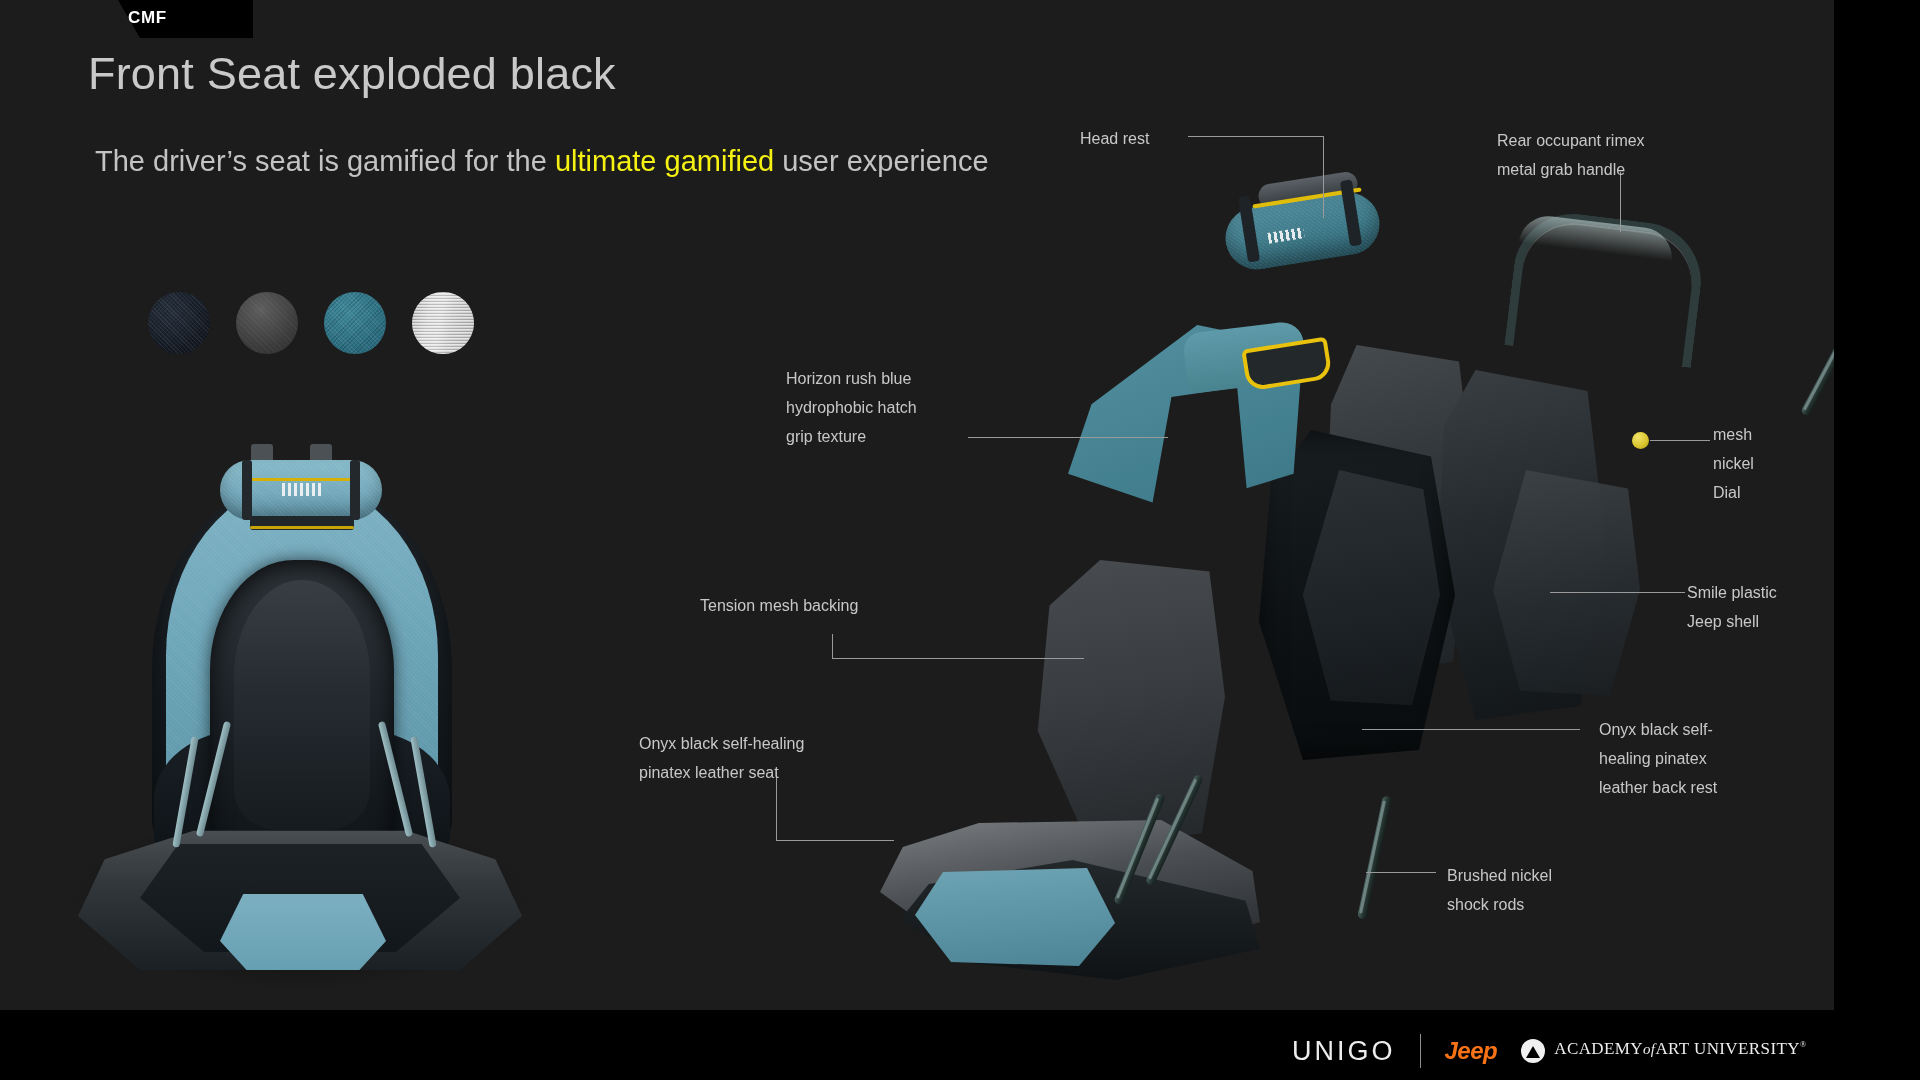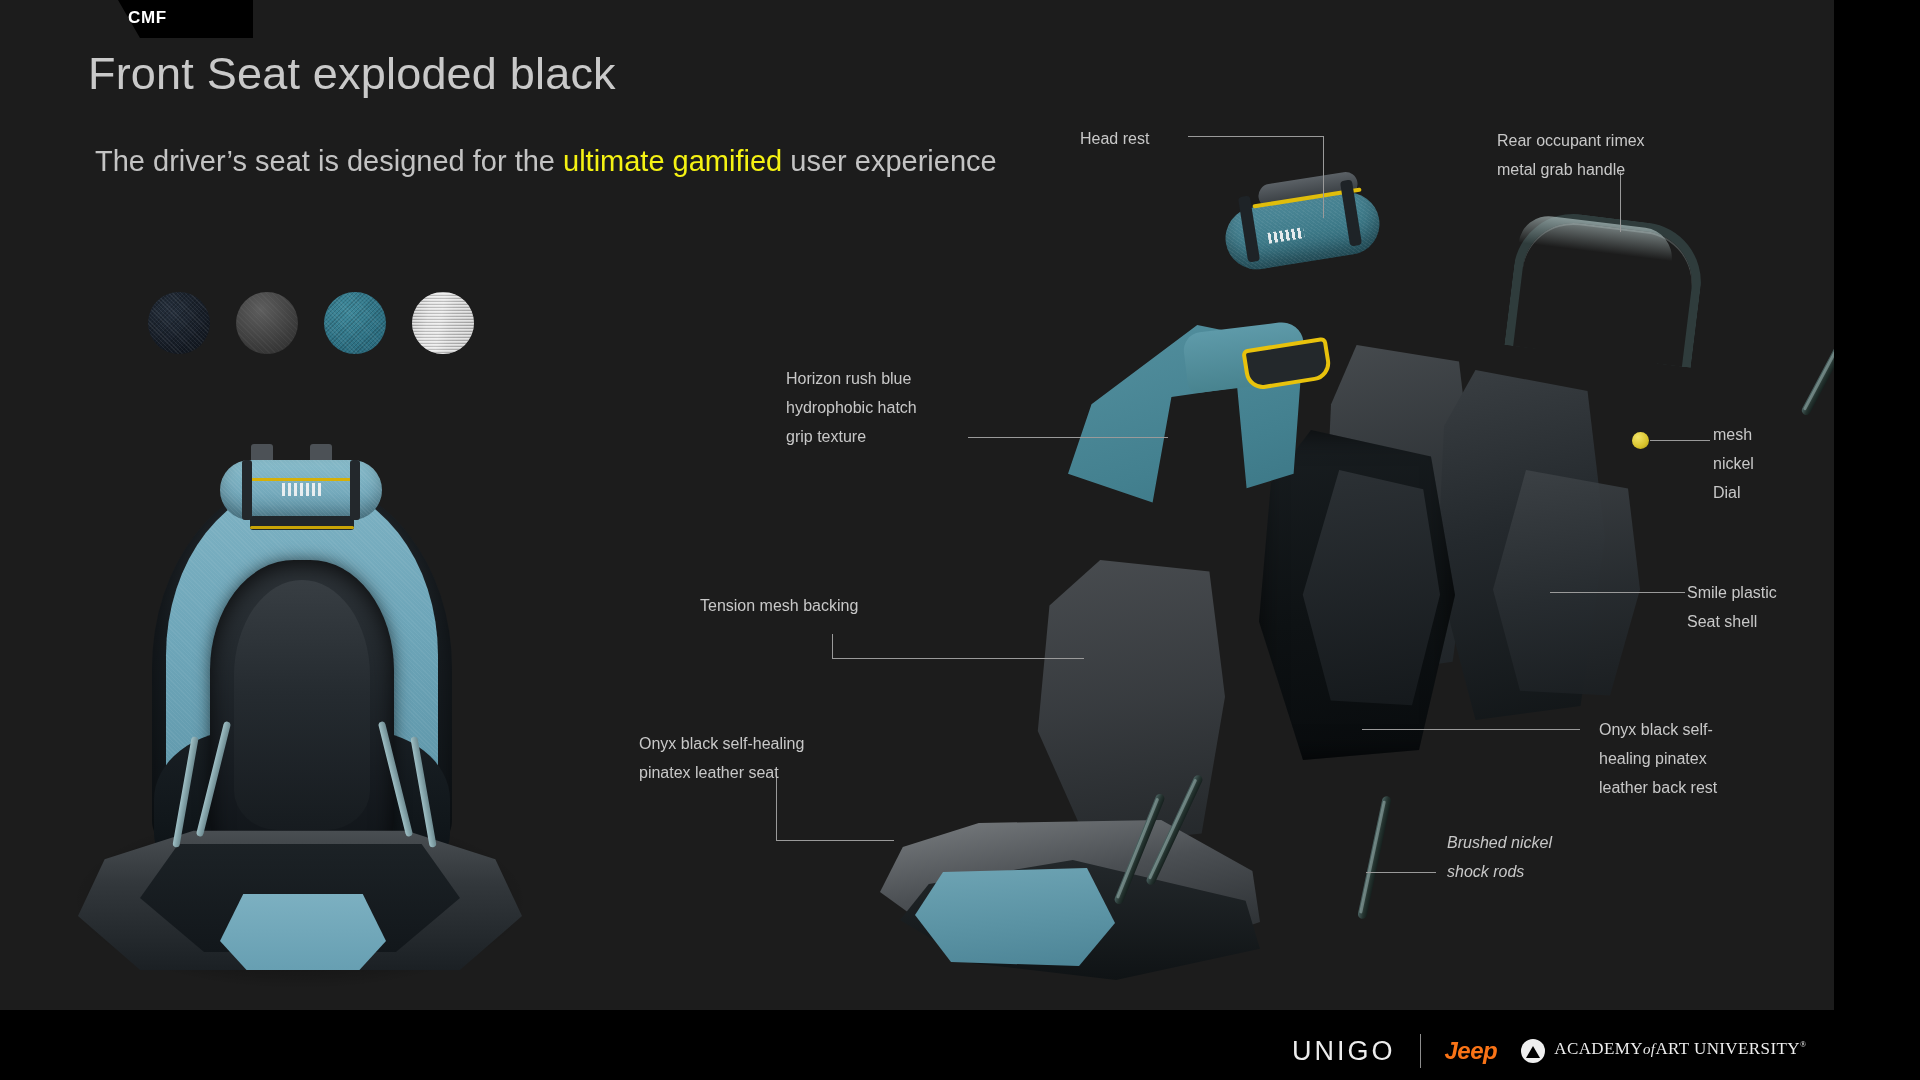--- a/index.html
+++ b/index.html
@@ -234,21 +234,21 @@
   .aau-text sup{font-size:8px;}
 </style>
 </head>
 <body>
 
 <div id="slide">
   <div class="panel"></div>
 
   <div class="tab-label">CMF</div>
   <div class="page-title">Front Seat exploded black</div>
-  <div class="subtitle"><span>The driver’s seat is designed for
+  <div class="subtitle"><span>The driver’s seat is gamified for
 the </span><span class="hl">ultimate gamified</span><span> user experience</span></div>
 
   <div class="swatches">
     <div class="swatch sw-navy"></div>
     <div class="swatch sw-grey"></div>
     <div class="swatch sw-teal"></div>
     <div class="swatch sw-nickel">
         <span class="gloss"></span>
       </div>
   </div>
@@ -348,28 +348,28 @@
   <div class="callout" style="left:1080px;top:124px;">Head rest</div>
   <div class="callout" style="left:1497px;top:126px;">Rear occupant rimex
 metal grab handle</div>
   <div class="callout" style="left:786px;top:364px;">Horizon rush blue
 hydrophobic hatch
 grip texture</div>
   <div class="callout" style="left:1713px;top:420px;">mesh
 nickel
 Dial</div>
   <div class="callout" style="left:1687px;top:578px;">Smile plastic
-Seat shell</div>
+Jeep shell</div>
   <div class="callout" style="left:700px;top:591px;">Tension mesh backing</div>
   <div class="callout" style="left:639px;top:729px;">Onyx black self-healing
 pinatex leather seat</div>
   <div class="callout" style="left:1599px;top:715px;">Onyx black self-
 healing pinatex
 leather back rest</div>
-  <div class="callout" style="left:1447px;top:828px;font-style:italic;">Brushed nickel
+  <div class="callout" style="left:1447px;top:861px;">Brushed nickel
 shock rods</div>
 
   <div class="footer-bar"></div>
   <div class="footer-inner">
     <span class="logo-unigo">UNIGO</span>
     <span class="foot-div"></span>
     <span class="logo-jeep">Jeep</span>
     <span class="aau">
       <span class="aau-mark"></span>
       <span class="aau-text"><span>ACADEMY</span><i>of</i><span>ART UNIVERSITY</span><sup>®</sup></span>

